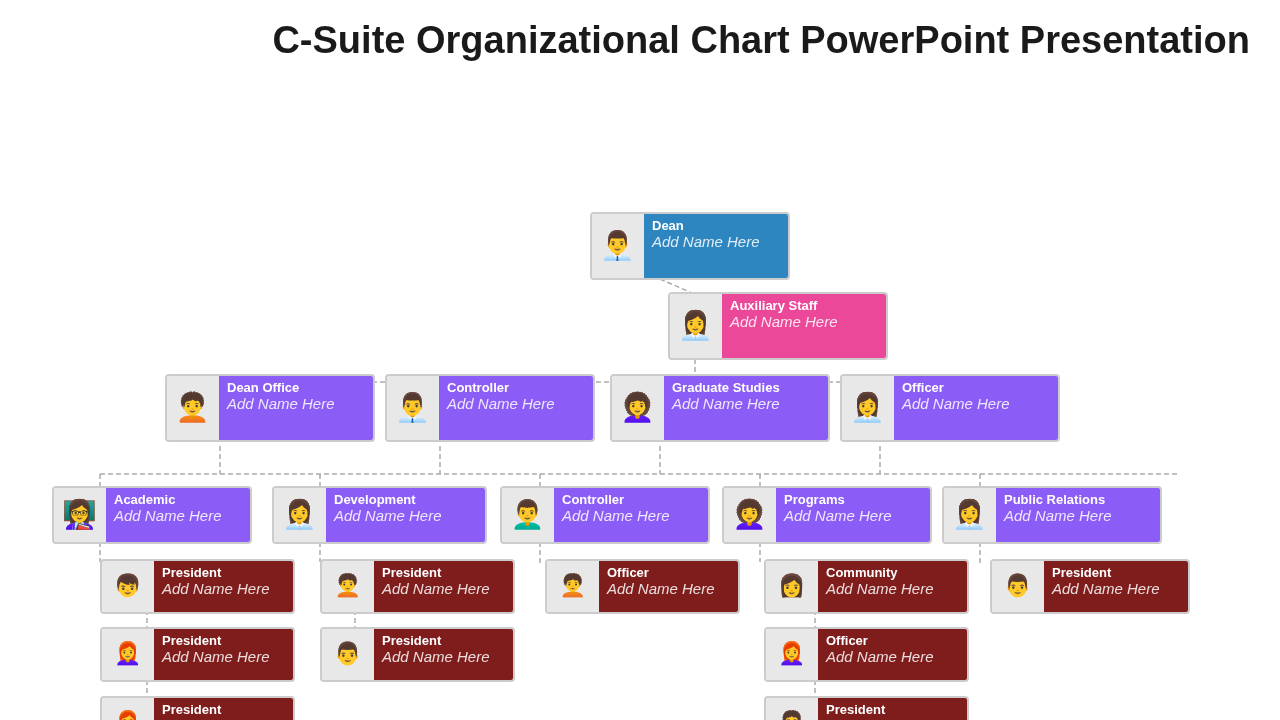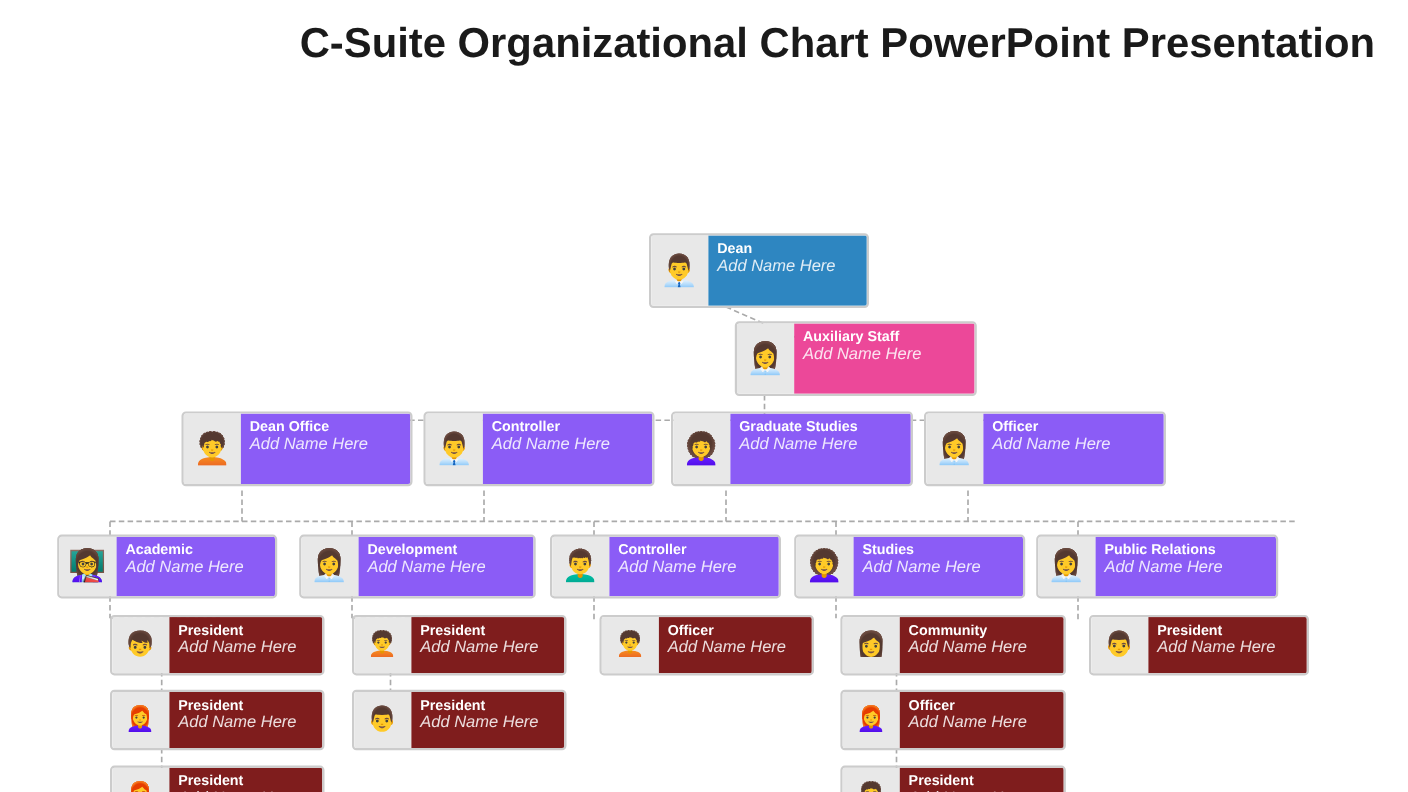--- a/index.html
+++ b/index.html
@@ -196,21 +196,21 @@
     <div class="node-avatar">👨‍🦱</div>
     <div class="node-info">
       <div class="node-title">Controller</div>
       <div class="node-subtitle">Add Name Here</div>
     </div>
   </div>
 
   <div class="node node-green" style="left:722px; top:412px; width:210px; height:58px;">
     <div class="node-avatar">👩‍🦱</div>
     <div class="node-info">
-      <div class="node-title">Studies</div>
+      <div class="node-title">Programs</div>
       <div class="node-subtitle">Add Name Here</div>
     </div>
   </div>
 
   <div class="node node-green" style="left:942px; top:412px; width:220px; height:58px;">
     <div class="node-avatar">👩‍💼</div>
     <div class="node-info">
       <div class="node-title">Public Relations</div>
       <div class="node-subtitle">Add Name Here</div>
     </div>

